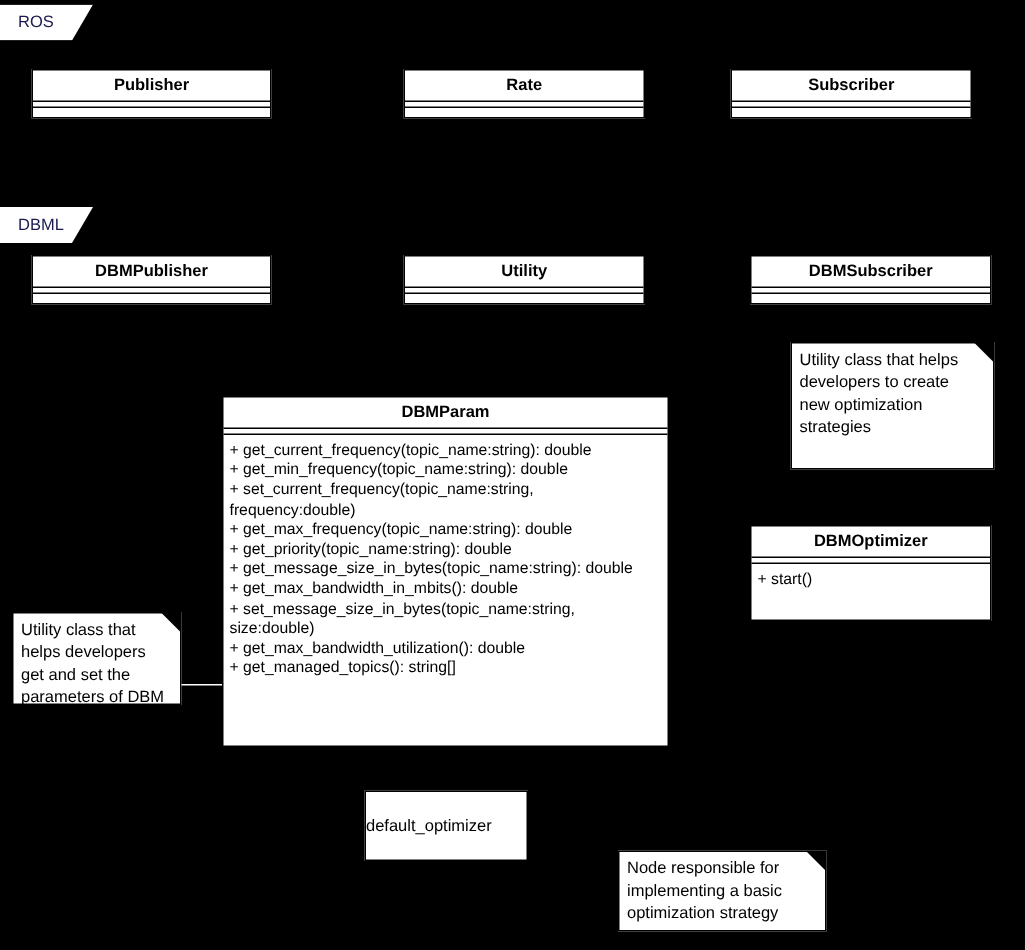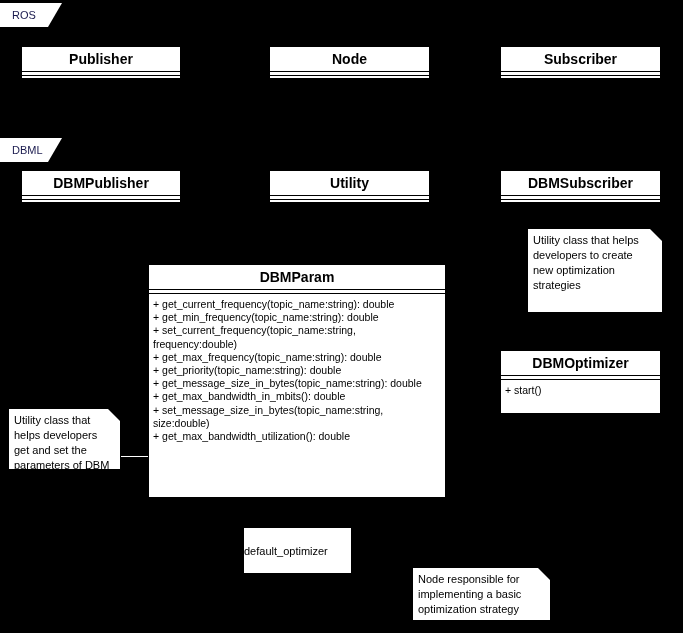--- a/index.html
+++ b/index.html
@@ -33,21 +33,21 @@
 
   
   .uml-class {
     position: absolute;
     background: #ffffff;
     border: 1px solid #000000;
     box-sizing: border-box;
   }
   .uml-title {
     text-align: center;
-    font-size: 14px;
+    font-size: 11px;
     font-weight: bold;
     color: #000000;
     padding: 4px 4px 4px 4px;
     box-sizing: border-box;
     border-bottom: 1px solid #000000;
     white-space: nowrap;
   }
   .uml-compartment {
     border-bottom: 1px solid #000000;
     box-sizing: border-box;
@@ -117,26 +117,26 @@
     <span class="tab-label">ROS</span>
   </div>
 
   <div class="uml-class" style="left:21px; top:46px; width:160px; height:33px;">
     <div class="uml-title">Publisher</div>
     <div class="uml-compartment empty"></div>
     <div class="uml-compartment empty last"></div>
   </div>
 
   <div class="uml-class" style="left:269px; top:46px; width:161px; height:33px;">
-    <div class="uml-title">Node</div>
-    <div class="uml-compartment empty"></div>
-    <div class="uml-compartment empty last"></div>
-  </div>
-
-  <div class="uml-class" style="left:500px; top:46px; width:161px; height:33px;">
+    <div class="uml-title">Rate</div>
+    <div class="uml-compartment empty"></div>
+    <div class="uml-compartment empty last"></div>
+  </div>
+
+  <div class="uml-class" style="left:487px; top:46px; width:161px; height:33px;">
     <div class="uml-title">Subscriber</div>
     <div class="uml-compartment empty"></div>
     <div class="uml-compartment empty last"></div>
   </div>
 
   <div class="pkg-tab" style="left:0px; top:138px; width:62px; height:24px;
               clip-path: polygon(0 0, 48px 0, 62px 0, 48px 24px, 0 24px);">
     <span class="tab-label">DBML</span>
   </div>
 
@@ -180,20 +180,21 @@
     <div class="uml-members last">
       <div class="uml-member">+ get_current_frequency(topic_name:string): double</div>
       <div class="uml-member">+ get_min_frequency(topic_name:string): double</div>
       <div class="uml-member">+ set_current_frequency(topic_name:string, frequency:double)</div>
       <div class="uml-member">+ get_max_frequency(topic_name:string): double</div>
       <div class="uml-member">+ get_priority(topic_name:string): double</div>
       <div class="uml-member">+ get_message_size_in_bytes(topic_name:string): double</div>
       <div class="uml-member">+ get_max_bandwidth_in_mbits(): double</div>
       <div class="uml-member">+ set_message_size_in_bytes(topic_name:string, size:double)</div>
       <div class="uml-member">+ get_max_bandwidth_utilization(): double</div>
+      <div class="uml-member">+ get_managed_topics(): string[]</div>
     </div>
   </div>
 
   <div class="uml-note" style="left:8px; top:408px; width:113px; height:62px;">
     <div class="note-fold"></div>
     <div class="note-body">Utility class that
 helps developers
 get and set the
 parameters of DBM</div>
   </div>

